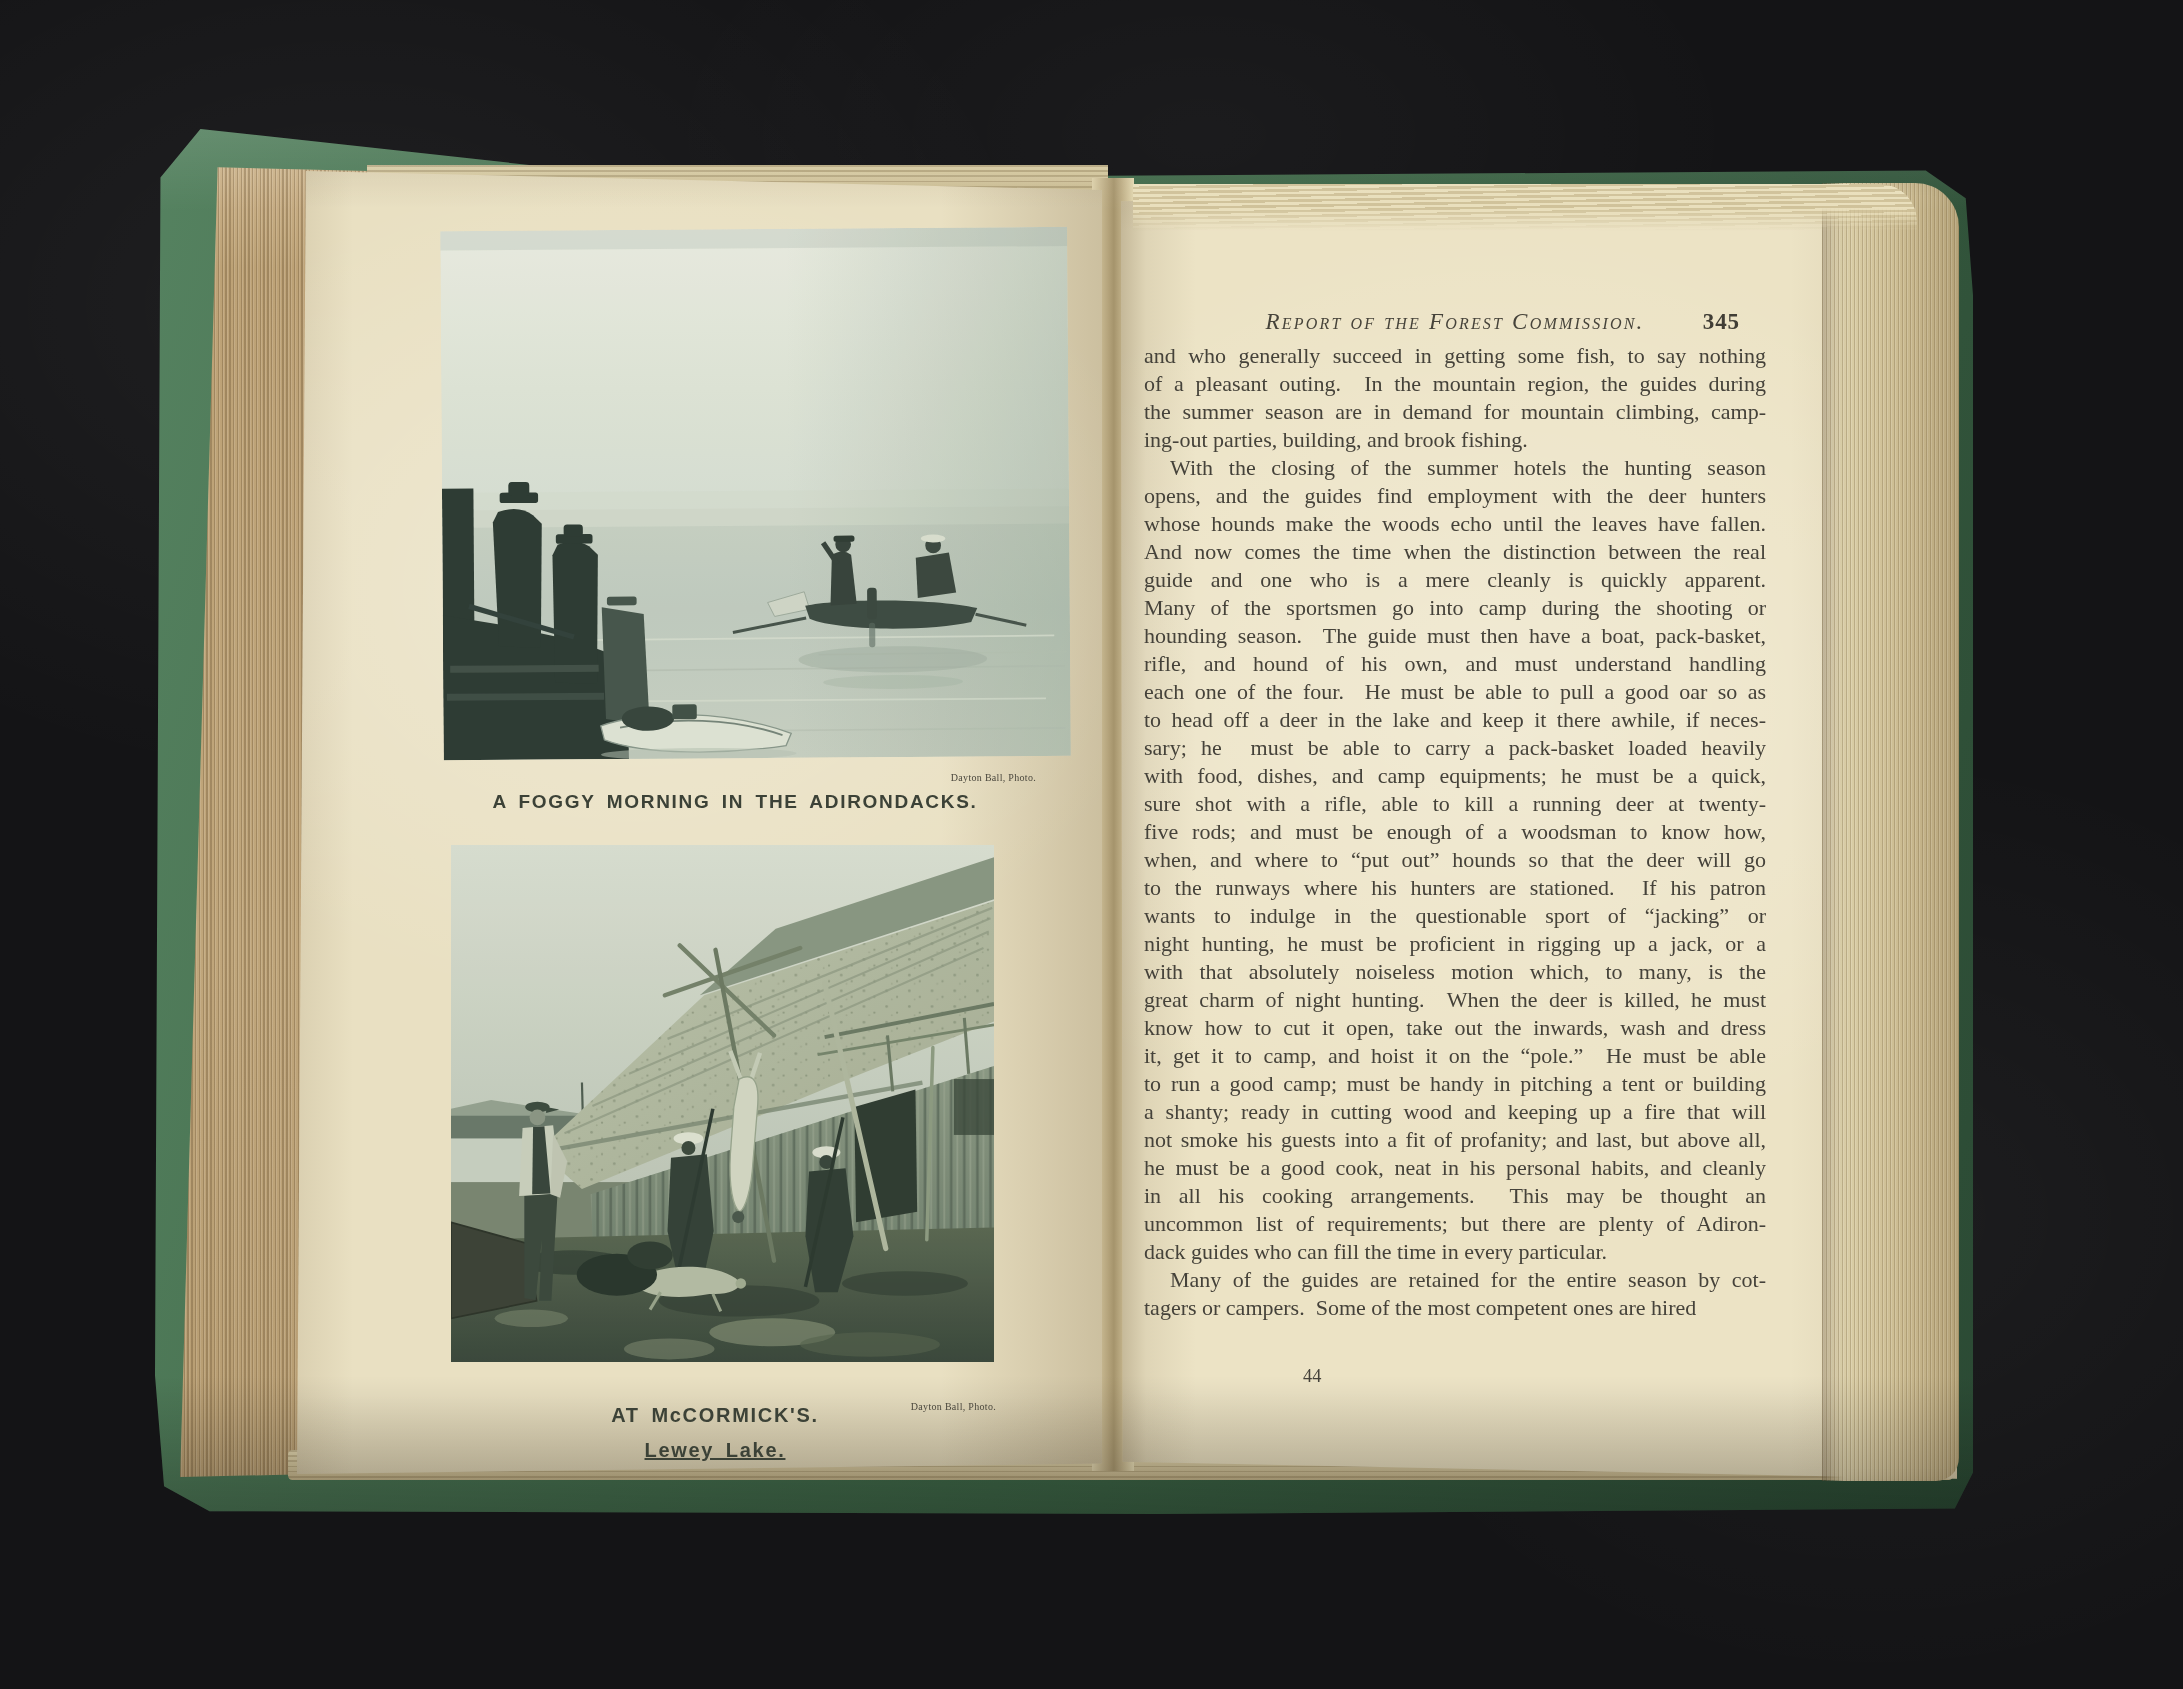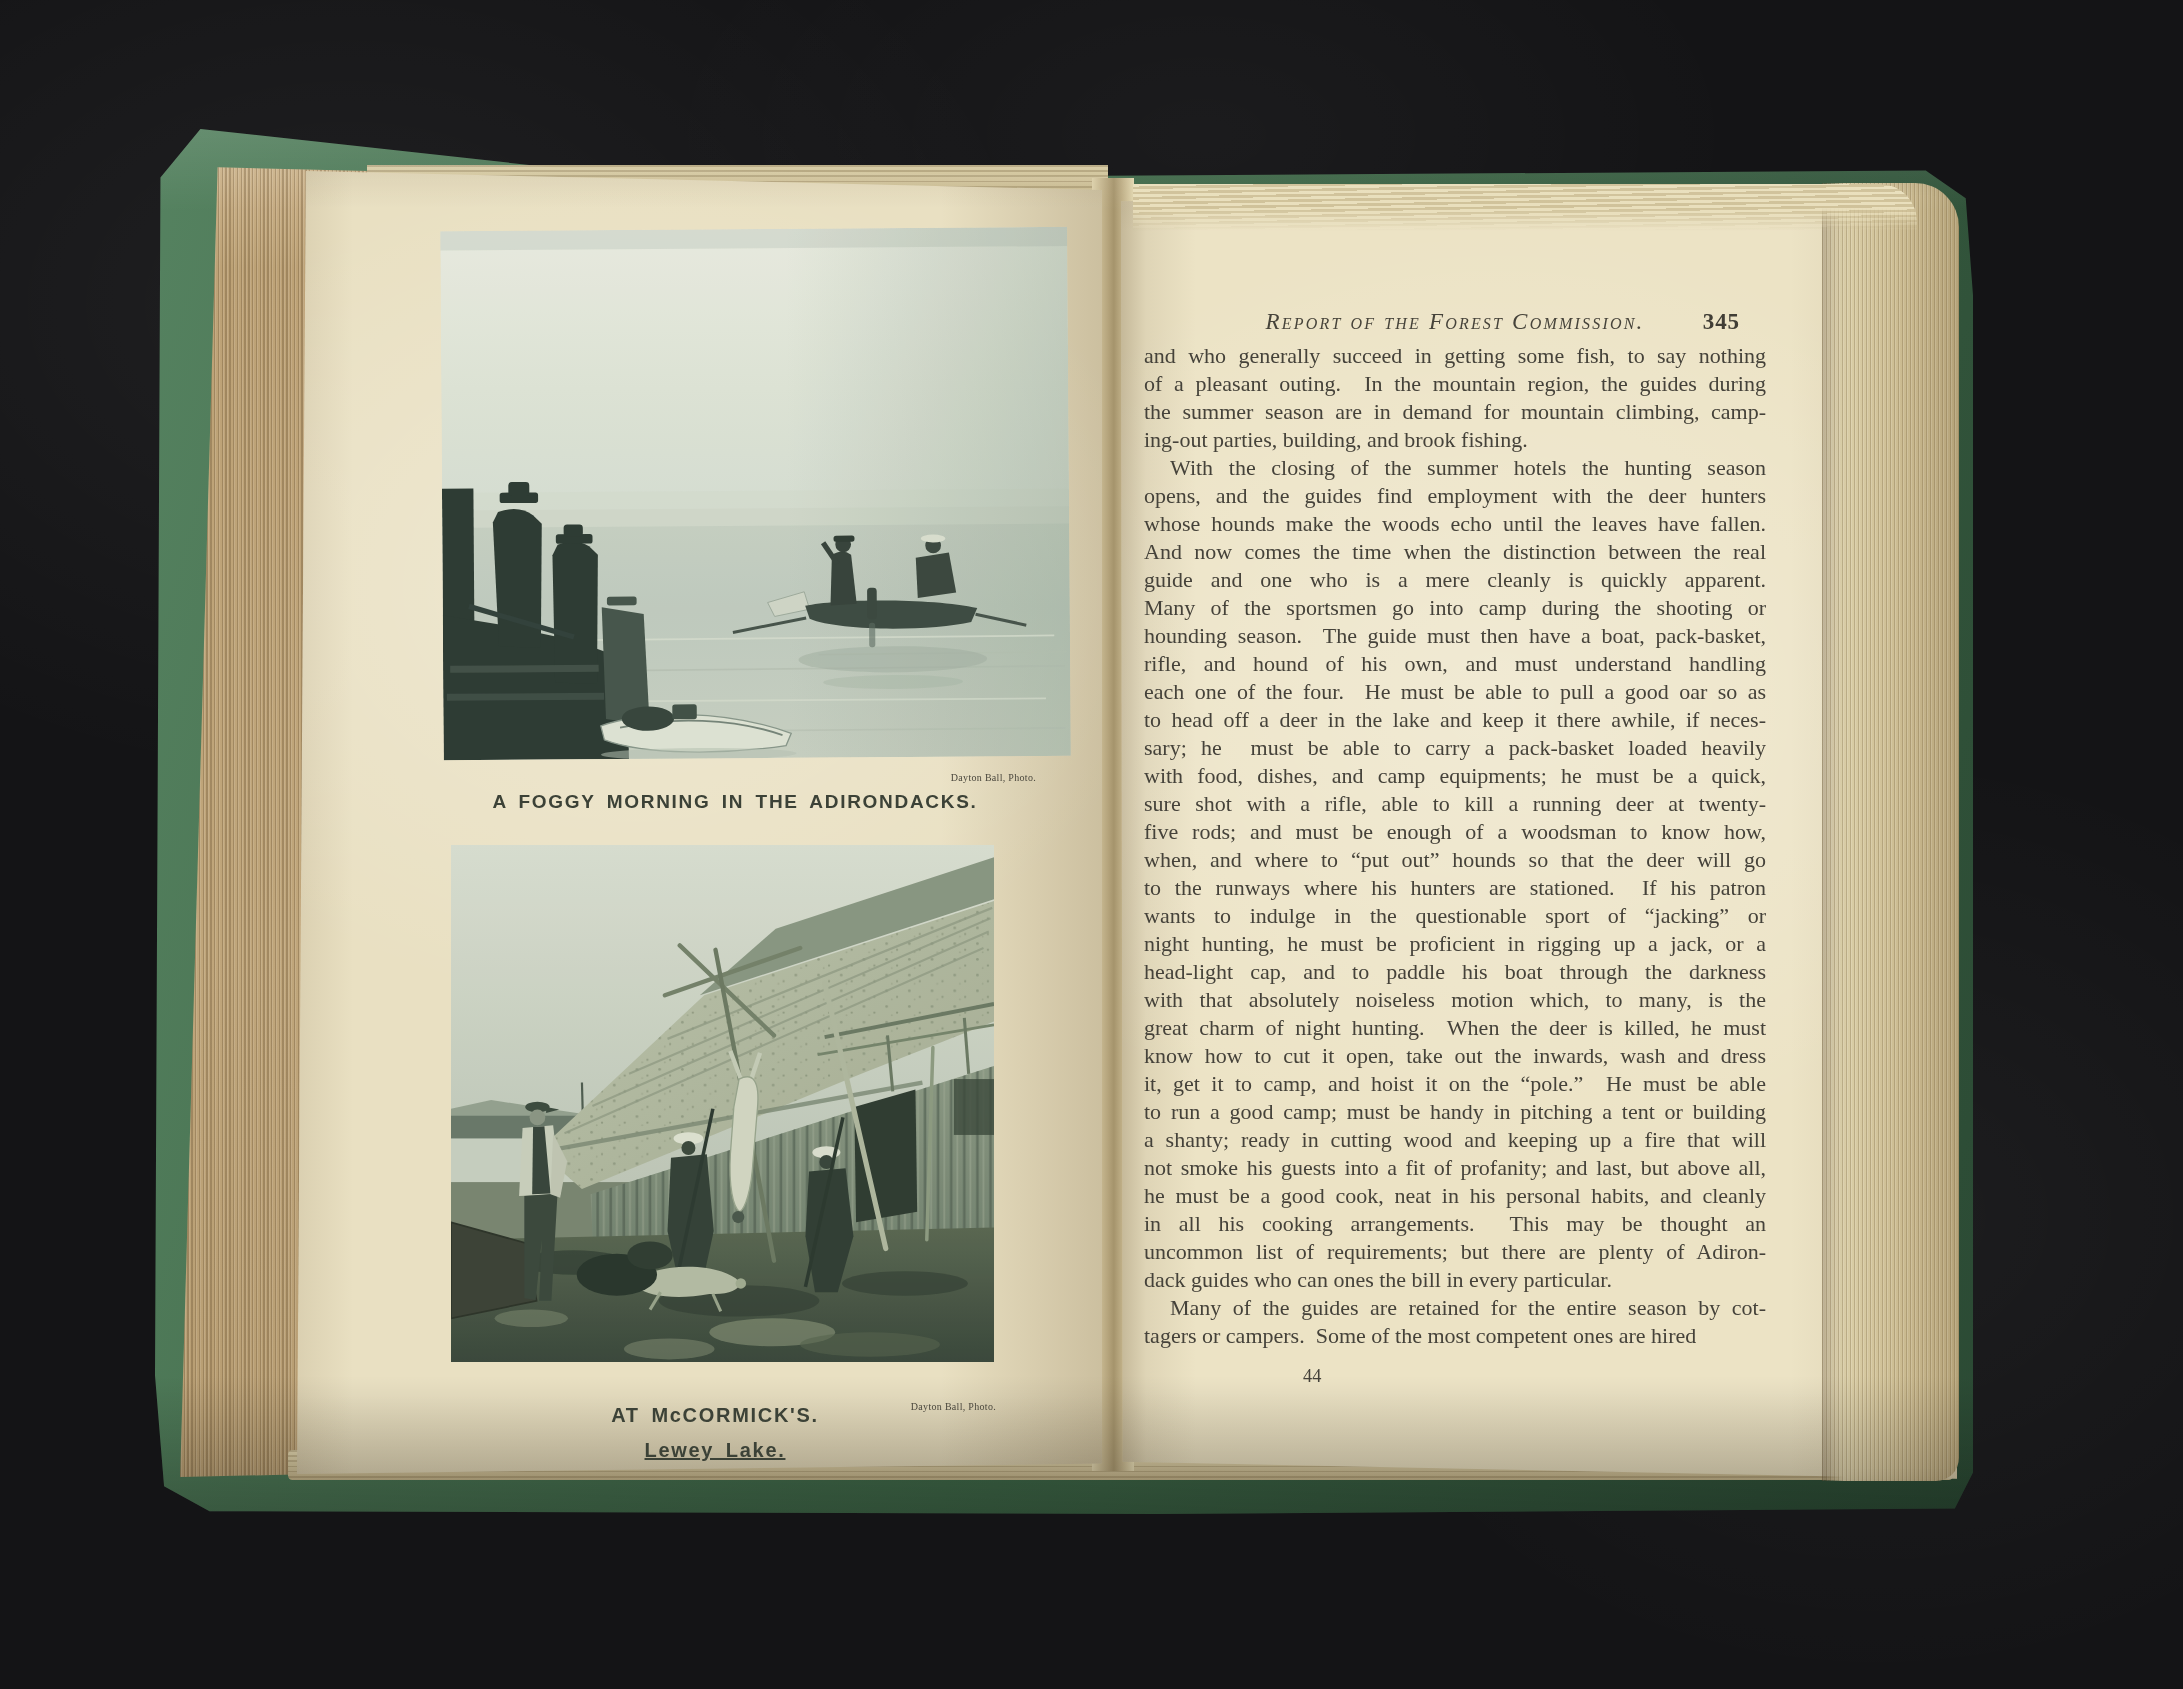--- a/index.html
+++ b/index.html
@@ -377,32 +377,31 @@
       <div class="bline">each one of the four.  He must be able to pull a good oar so as</div>
       <div class="bline">to head off a deer in the lake and keep it there awhile, if neces-</div>
       <div class="bline">sary; he  must be able to carry a pack-basket loaded heavily</div>
       <div class="bline">with food, dishes, and camp equipments; he must be a quick,</div>
       <div class="bline">sure shot with a rifle, able to kill a running deer at twenty-</div>
       <div class="bline">five rods; and must be enough of a woodsman to know how,</div>
       <div class="bline">when, and where to “put out” hounds so that the deer will go</div>
       <div class="bline">to the runways where his hunters are stationed.  If his patron</div>
       <div class="bline">wants to indulge in the questionable sport of “jacking” or</div>
       <div class="bline">night hunting, he must be proficient in rigging up a jack, or a</div>
-      <div class="bline">head-light cap, and to paddle his boat through the darkness</div>
       <div class="bline">with that absolutely noiseless motion which, to many, is the</div>
       <div class="bline">great charm of night hunting.  When the deer is killed, he must</div>
       <div class="bline">know how to cut it open, take out the inwards, wash and dress</div>
       <div class="bline">it, get it to camp, and hoist it on the “pole.”  He must be able</div>
       <div class="bline">to run a good camp; must be handy in pitching a tent or building</div>
       <div class="bline">a shanty; ready in cutting wood and keeping up a fire that will</div>
       <div class="bline">not smoke his guests into a fit of profanity; and last, but above all,</div>
       <div class="bline">he must be a good cook, neat in his personal habits, and cleanly</div>
       <div class="bline">in all his cooking arrangements.  This may be thought an</div>
       <div class="bline">uncommon list of requirements; but there are plenty of Adiron-</div>
-      <div class="bline last">dack guides who can ones the bill in every particular.</div>
+      <div class="bline last">dack guides who can fill the time in every particular.</div>
       <div class="bline indent">Many of the guides are retained for the entire season by cot-</div>
       <div class="bline last">tagers or campers.  Some of the most competent ones are hired</div>
     </div>
 
   <div class="abs sig">44</div>
 
 </div>
 
 
 </body></html>

